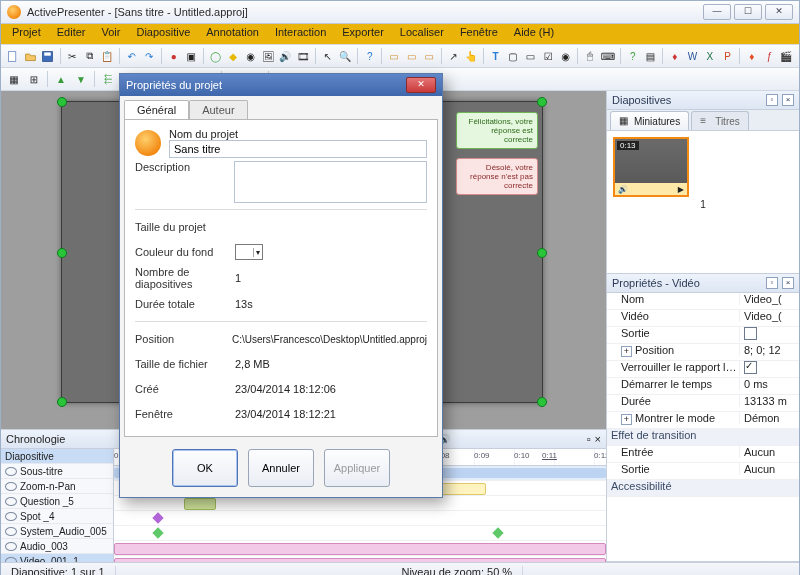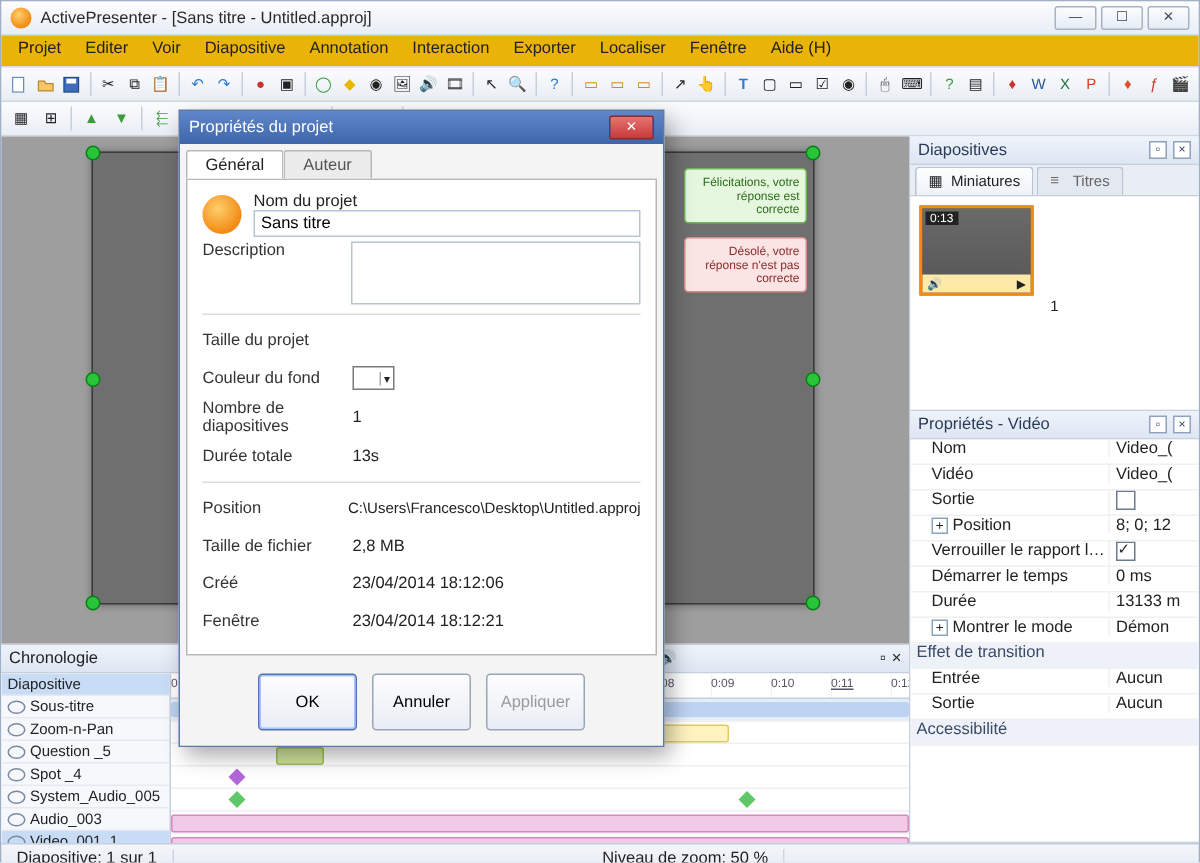--- a/index.html
+++ b/index.html
@@ -284,21 +284,21 @@
                 <span style="left: 40px;">0:01</span>
                 <span style="left: 80px;">0:02</span>
                 <span style="left: 120px;">0:03</span>
                 <span style="left: 160px;">0:04</span>
                 <span style="left: 200px;">0:05</span>
                 <span style="left: 240px;">0:06</span>
                 <span style="left: 280px;">0:07</span>
                 <span style="left: 320px;">0:08</span>
                 <span style="left: 360px;">0:09</span>
                 <span style="left: 400px;">0:10</span>
-                <span style="left: 440px; text-decoration: underline;">0:11</span>
+                <span style="left: 428px; text-decoration: underline;">0:11</span>
                 <span style="left: 480px;">0:12</span>
               </div>
             <div class="lane" style="background:#e4eefb">
                 <div class="bar" style="left:0;right:0;background:#bcd3f2"></div>
               </div>
             <div class="lane">
                 <div class="bar" style="left:120px;width:250px;background:#fff3bf;border:1px solid #e0c96a"></div>
               </div>
             <div class="lane">
                 <div class="bar" style="left:70px;width:30px;background:#cfe39a;border:1px solid #9fbf5b"></div>

